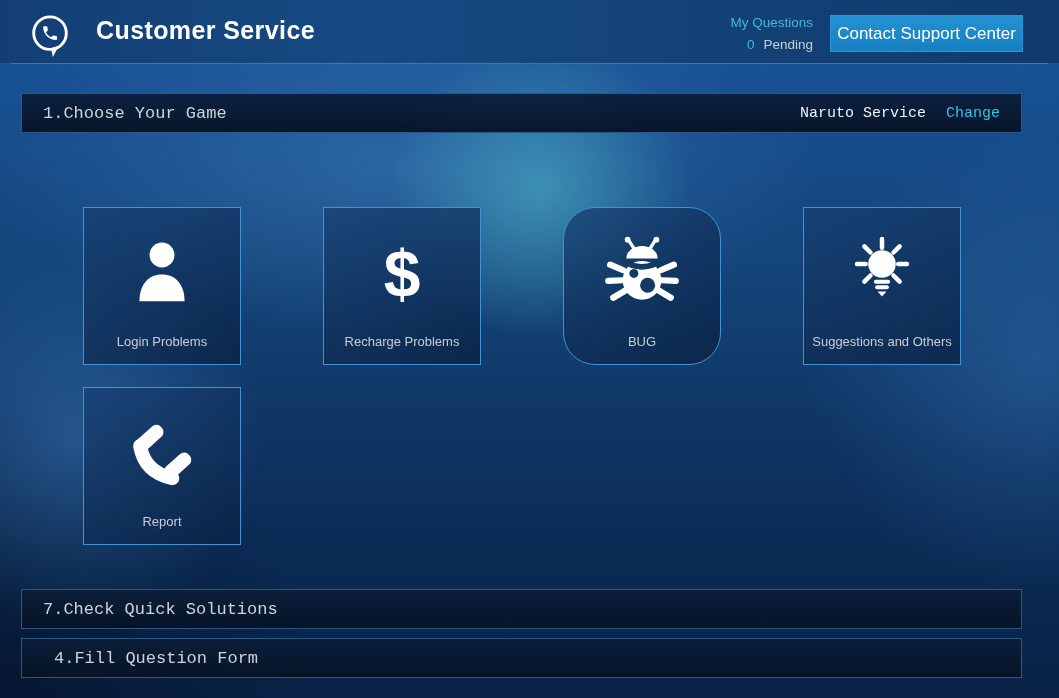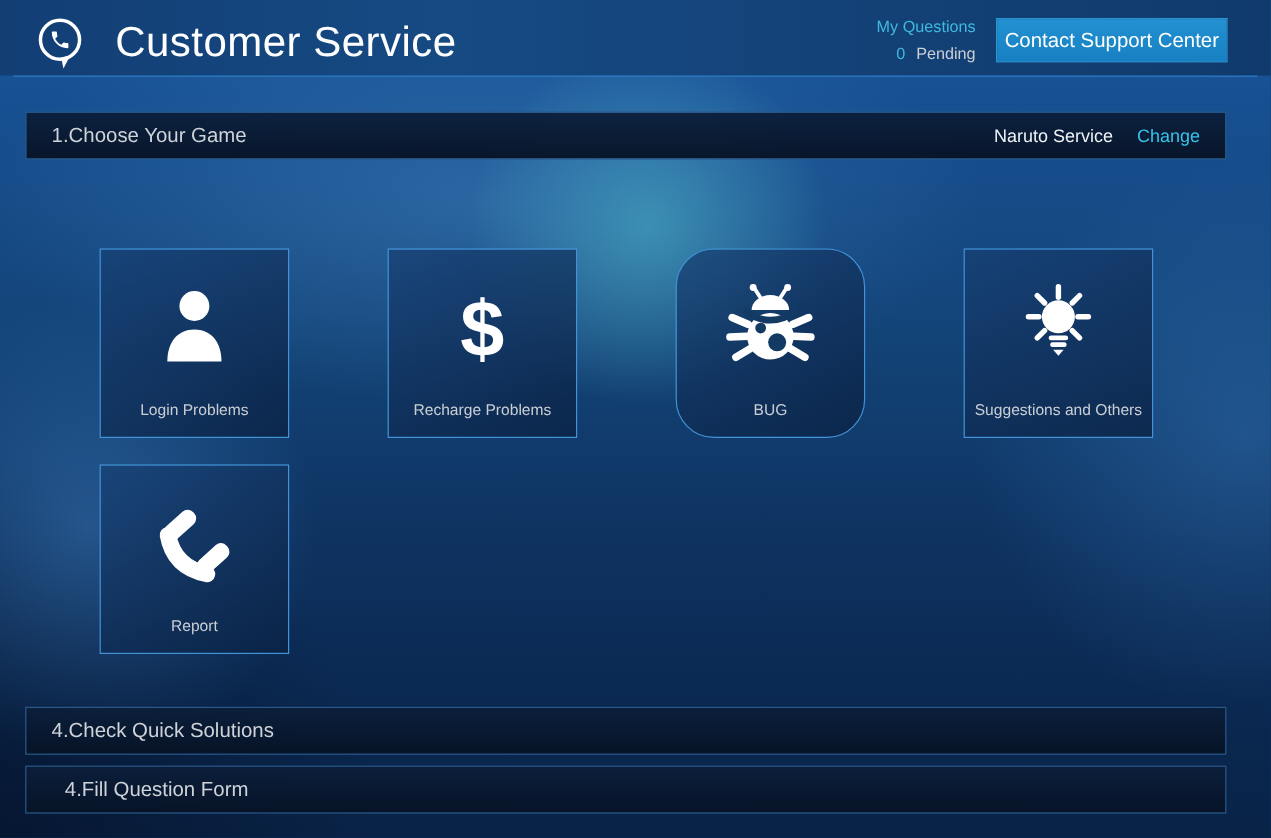--- a/index.html
+++ b/index.html
@@ -17,35 +17,35 @@
       radial-gradient(circle 230px at 98% 52%, rgba(60,130,200,0.35), rgba(60,130,200,0) 100%),
       radial-gradient(circle 320px at 0% 100%, rgba(3,10,28,0.50), rgba(3,10,28,0) 100%),
       linear-gradient(180deg,#1d5b9d 0%,#175092 12%,#134478 40%,#0e3260 65%,#0a2850 85%,#092347 100%);
   }
 
   
   .header{position:absolute;left:0;top:0;width:1059px;height:63px;
     background:linear-gradient(90deg,#123e74 0%,#164a83 35%,#134176 70%,#103a6c 100%);}
   .hdr-divider{position:absolute;left:11px;top:63px;width:1037px;height:1px;background:#2e7cc6;}
   .logo{position:absolute;left:27px;top:12px;width:46px;height:48px;}
-  .page-title{position:absolute;left:96px;top:16px;margin:0;font-size:35px;font-weight:400;
+  .page-title{position:absolute;left:96px;top:16px;margin:0;font-size:25px;font-weight:700;
     color:#ffffff;letter-spacing:0.4px;}
   .my-questions-wrap{position:absolute;right:246px;top:12px;text-align:right;font-size:13.5px;line-height:1.65;}
   .my-questions-link{color:#41b8de;cursor:pointer;text-decoration:none;display:inline-block;}
   .pending-line{color:#c9ced3;}
   .pending-count{color:#41b8de;margin-right:9px;}
   .contact-btn{position:absolute;right:36px;top:15px;width:193px;height:37px;
     background:linear-gradient(180deg,#2391d2,#1680c2);border:1px solid #2d95d4;
     color:#ffffff;font-size:17px;font-family:"Liberation Sans",sans-serif;cursor:pointer;text-align:center;}
 
   
   .sbar{position:absolute;left:21px;width:1001px;height:40px;box-sizing:border-box;
     border:1px solid #2a5787;display:flex;align-items:center;padding:0 21px;
     background:linear-gradient(180deg,rgba(11,30,58,0.94),rgba(7,19,38,0.96));
-    color:#ced3d9;font-size:17px;cursor:pointer;}
+    color:#ced3d9;font-size:17px;cursor:pointer;font-family:Liberation Mono, monospace;}
   .sbar .grow{flex:1;}
   .sbar-1{top:93px;}
   .sbar-2{top:142px;background:linear-gradient(180deg,rgba(80,112,138,0.40),rgba(56,86,112,0.44));
     border-color:#9aabbb;color:#d3d8dd;}
   .sbar-3{top:589px;}
   .sbar-4{top:638px;padding-left:32px;}
   .game-name{color:#eef2f6;font-size:15px;margin-right:20px;}
   .change-link{color:#35c3e8;font-size:15px;cursor:pointer;text-decoration:none;}
 
   
@@ -168,20 +168,20 @@
       <svg viewBox="0 0 64 64" width="74" height="74">
         <path d="M13 25 Q17 48 41 53" stroke="#ffffff" stroke-width="12" fill="none" stroke-linecap="round"></path>
         <rect x="8" y="12" width="27" height="12" rx="5.5" fill="#ffffff" transform="rotate(-42 21.5 18)"></rect>
         <rect x="32" y="36" width="27" height="12" rx="5.5" fill="#ffffff" transform="rotate(-42 45.5 42)"></rect>
       </svg>
     </div>
     <div class="tile-label">Report</div>
   </div>
 
   <div class="sbar sbar-3">
-    <span>4.Check Quick Solutions</span>
+    <span>7.Check Quick Solutions</span>
   </div>
 
   <div class="sbar sbar-4">
     <span>4.Fill Question Form</span>
   </div>
 
 </div>
 
 </body></html>

